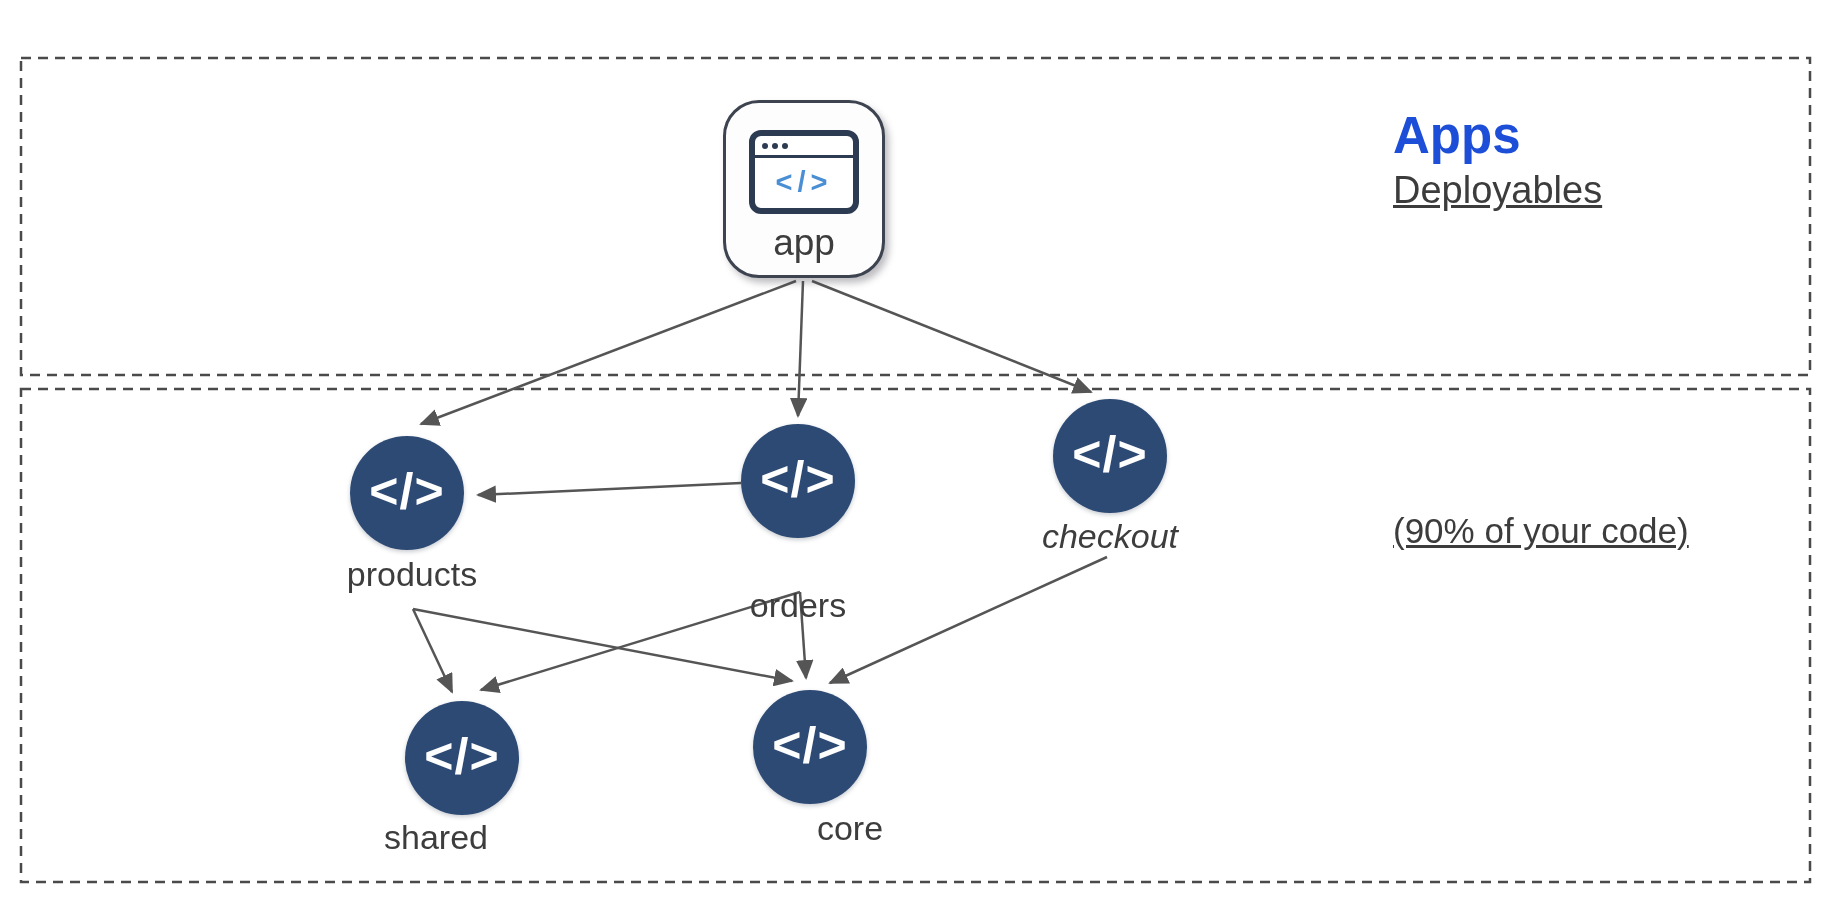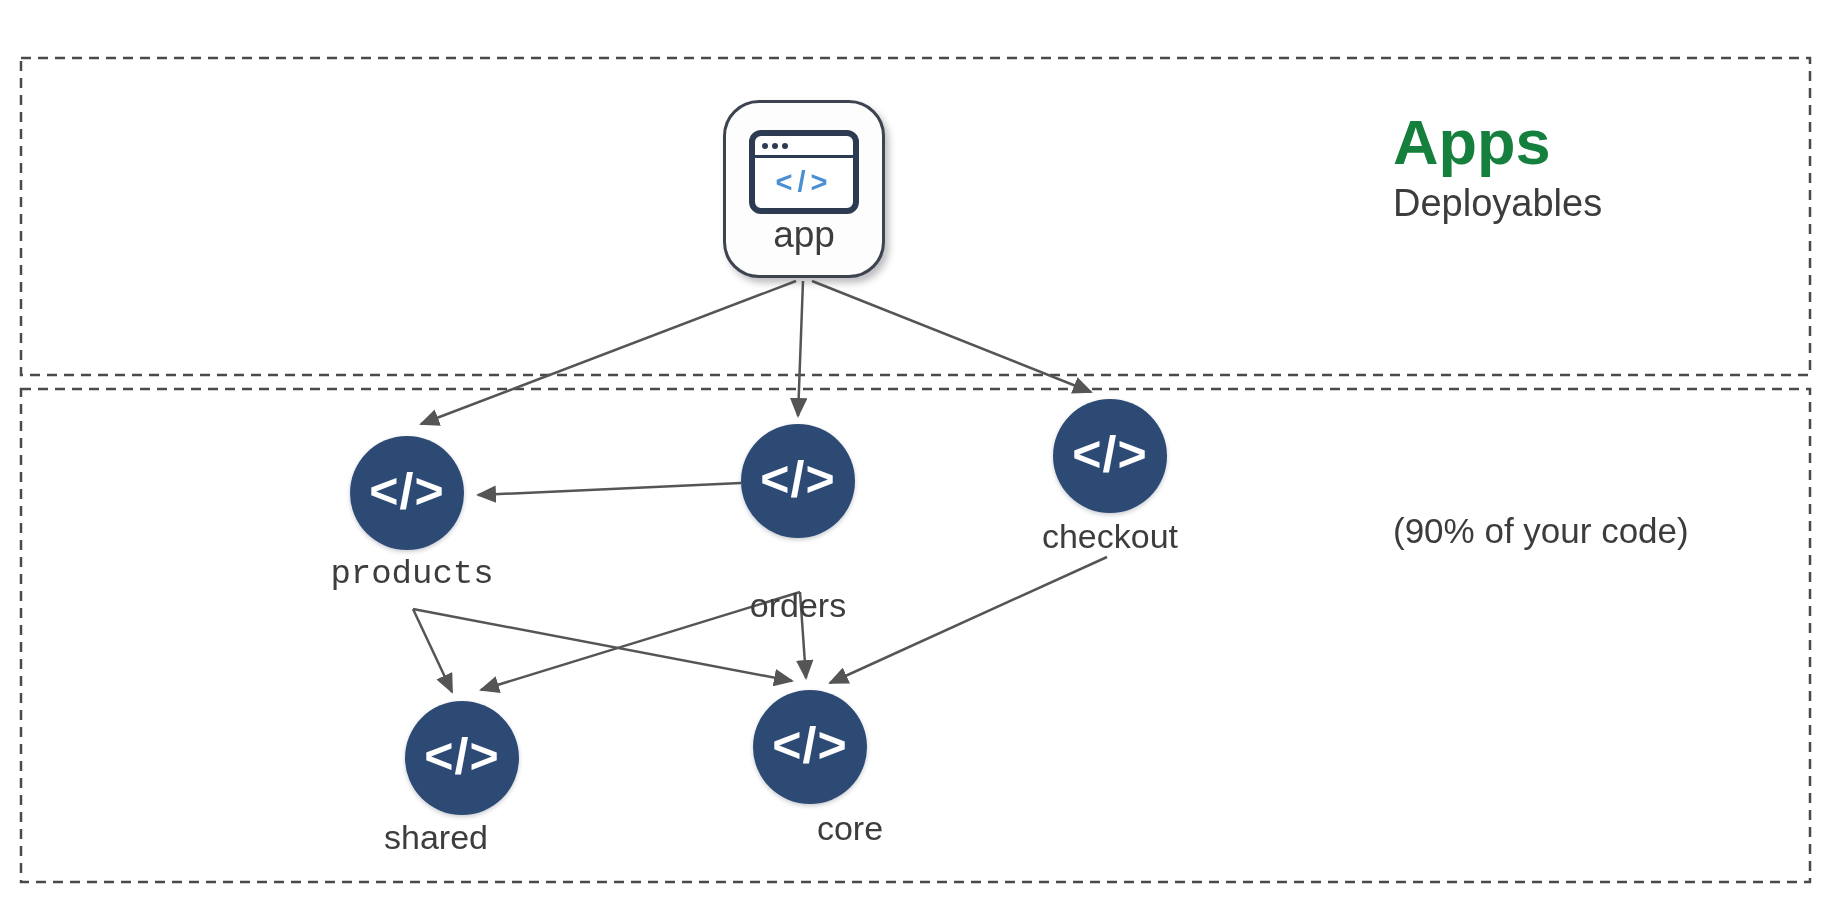--- a/index.html
+++ b/index.html
@@ -50,43 +50,43 @@
     border-bottom: 3px solid var(--browser-icon);
     display:flex; align-items:center; gap:4px; padding-left:7px;
   }
   .dot { width:6px; height:6px; border-radius:50%; background: var(--browser-icon); }
   .browser-body {
     flex:1; display:flex; align-items:center; justify-content:center;
     color: var(--code-blue);
     font-weight: bold; font-size: 29px; letter-spacing: 5px;
     padding-bottom: 2px;
   }
-  .app-label { font-size: 37px; color: var(--text); }
+  .app-label { margin-top: 8px; font-size: 37px; color: var(--text); }
 
   
   .lib-node {
     position:absolute; width:114px; height:114px; border-radius:50%;
     background: var(--node-fill);
     display:flex; align-items:center; justify-content:center;
     box-shadow: 0 2px 4px rgba(40,50,70,0.25);
   }
   .lib-glyph {
     color: var(--node-glyph);
     font-weight: bold; font-size: 50px; letter-spacing: 1px;
     transform: translateY(-2px);
   }
   .node-label {
     position:absolute; transform: translateX(-50%);
     font-size: 34px; color: var(--text); white-space: nowrap; line-height: 1;
   }
 
   
   .section-caption { position:absolute; line-height:1.1; }
-  .section-title { font-size: 63px; font-weight: bold; color:#15803d; }
-  .section-subtitle { font-size: 38px; color:#3c3c3c; margin-top: 6px; }
+  .section-title { font-size: 51px; font-weight: bold; color:#1d4ed8; }
+  .section-subtitle { font-size: 38px; color:#3c3c3c; margin-top: 6px; text-decoration: underline; }
   .section-subtitle.small { font-size: 35px; margin-top: 0; }
 </style>
 </head>
 <body>
 
 <div class="canvas">
 
   <svg class="layer" width="1838" height="920" viewBox="0 0 1838 920">
     <defs>
       <marker id="arrow" markerWidth="8" markerHeight="7" refX="7.2" refY="3.5" orient="auto" markerUnits="strokeWidth">
@@ -116,31 +116,31 @@
         <span class="dot"></span>
       </div>
       <div class="browser-body">&lt;/&gt;</div>
     </div>
     <div class="app-label">app</div>
   </div>
 
   <div class="lib-node" style="left:350px; top:436px;">
     <span class="lib-glyph">&lt;/&gt;</span>
   </div>
-  <div class="node-label" style="left:412px; top:557px;font-family:Liberation Mono, monospace;">products</div>
+  <div class="node-label" style="left:412px; top:557px;">products</div>
 
   <div class="lib-node" style="left:741px; top:424px;">
     <span class="lib-glyph">&lt;/&gt;</span>
   </div>
   <div class="node-label" style="left:798px; top:544px;margin-top:44px;">orders</div>
 
   <div class="lib-node" style="left:1053px; top:399px;">
     <span class="lib-glyph">&lt;/&gt;</span>
   </div>
-  <div class="node-label" style="left:1110px; top:519px;">checkout</div>
+  <div class="node-label" style="left:1110px; top:519px;font-style:italic;">checkout</div>
 
   <div class="lib-node" style="left:405px; top:701px;">
     <span class="lib-glyph">&lt;/&gt;</span>
   </div>
   <div class="node-label" style="left:436px; top:820px;">shared</div>
 
   <div class="lib-node" style="left:753px; top:690px;">
     <span class="lib-glyph">&lt;/&gt;</span>
   </div>
   <div class="node-label" style="left:810px; top:811px;margin-left:40px;">core</div>

